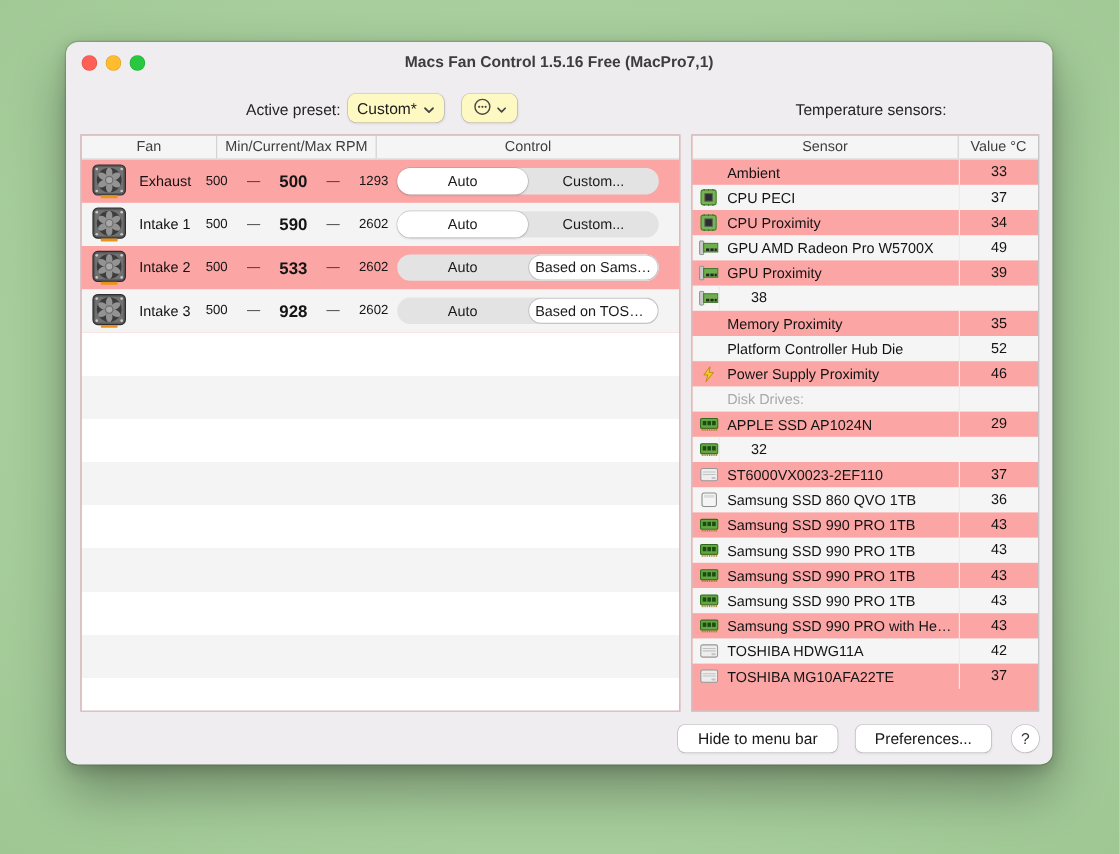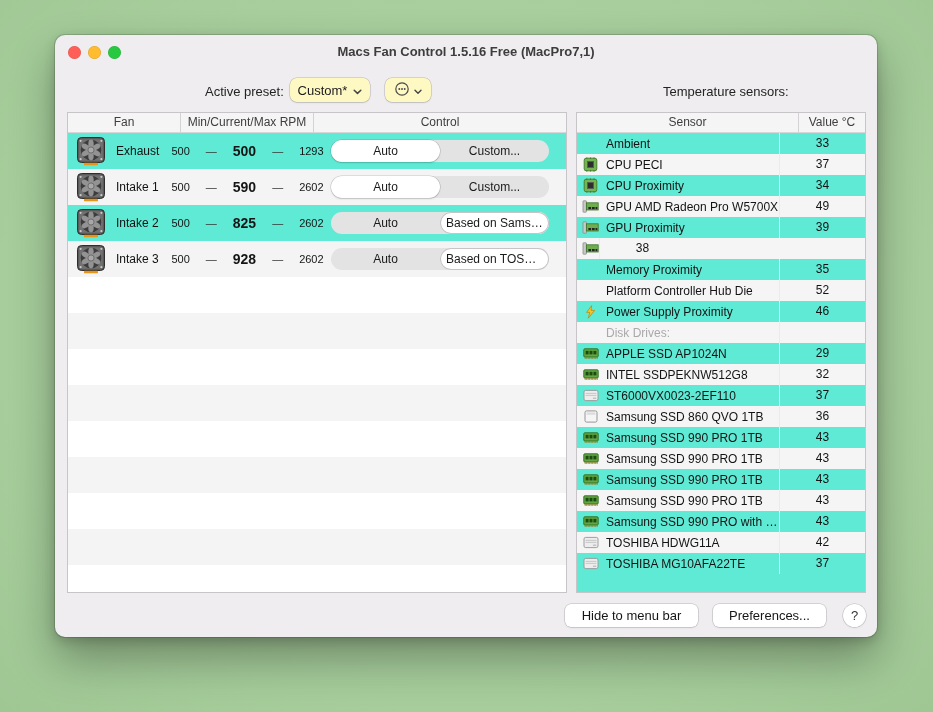--- a/index.html
+++ b/index.html
@@ -20,21 +20,21 @@
 
   
   .tb-label { position:absolute; font-size:13px; color:#242424; }
   .btn { position:absolute; background:#fef9c3; border-radius:7px; height:24px;
          box-shadow:0 0 0 0.5px rgba(0,0,0,.22), 0 1px 2px rgba(0,0,0,.10);
          display:flex; align-items:center; justify-content:center; font-size:13px; color:#1c1c1c; cursor:default; }
   .preset-btn { left:235px; top:43px; width:80px; gap:6px; }
   .more-btn   { left:330px; top:43px; width:46px; gap:4px; }
 
   
-  .table { position:absolute; top:77px; background:#5eead4; border:1px solid #c7c5c7; overflow:hidden; }
+  .table { position:absolute; top:77px; background:#fca5a5; border:1px solid #c7c5c7; overflow:hidden; }
   .t-head { height:20px; background:#f6f5f6; border-bottom:1px solid #d8d6d8; display:flex;
             font-size:12px; color:#3e3e3e; align-items:center; }
   .t-head .hc { text-align:center; border-right:1px solid #d4d2d4; height:100%; line-height:19px; }
   .t-head .hc:last-child { border-right:none; }
 
   
   .fan-table { left:12px; width:500px; height:481px; }
   .hc-fan { width:113px; } .hc-rpm { width:133px; } .hc-ctl { flex:1; }
   .fan-row { position:relative; height:36px; }
   .fan-row.alt { background:#f4f4f4; }
@@ -51,21 +51,21 @@
   .seg-btn.on-line { background:#fff; box-shadow:inset 0 0 0 1px #c6c4c6; }
   .fan-filler { height:317px; background:repeating-linear-gradient(to bottom,#ffffff 0 36px,#f4f4f4 36px 72px); }
 
   
   .sensor-table { left:521px; width:290px; height:481px; }
   .hc-sensor { flex:1; } .hc-val { width:66px; }
   .sensor-row { display:flex; align-items:center; height:21px; font-size:12px; color:#141414; }
   .sensor-row.alt { background:#f4f5f4; }
   .s-icon { width:17px; margin-left:5px; display:flex; align-items:center; justify-content:center; flex:none; }
   .s-name { margin-left:7px; flex:1; white-space:nowrap; overflow:hidden; text-overflow:ellipsis; }
-  .s-val { width:86px; flex:none; text-align:center; border-left:1px solid #ebebeb; align-self:stretch; line-height:21px; }
+  .s-val { width:66px; flex:none; text-align:center; border-left:1px solid #ebebeb; align-self:stretch; line-height:21px; }
   .sensor-row.section .s-name { color:#a9a9a9; }
 
   
   .push-btn { position:absolute; top:569px; height:23px; background:#fff; border-radius:6px;
               box-shadow:0 0 0 0.5px rgba(0,0,0,.22), 0 1px 2px rgba(0,0,0,.08);
               font-size:13px; color:#161616; display:flex; align-items:center; justify-content:center; cursor:default; }
   .hide-btn { left:510px; width:133px; }
   .pref-btn { left:658px; width:113px; }
   .help-btn { left:788px; width:23px; border-radius:50%; font-size:13px; color:#333; }
 </style>
@@ -209,21 +209,21 @@
                   <circle cx="25.4" cy="4.8" r="1.1"></circle>
                   <circle cx="4.6" cy="23.2" r="1.1"></circle>
                   <circle cx="25.4" cy="23.2" r="1.1"></circle>
                 </g>
                 <rect x="8" y="26.8" width="14" height="2.4" rx="0.6" fill="#e8941a"></rect>
               </svg></span>
             <span class="fan-name">Intake 2</span>
             <span class="rpm">
               <span class="rpm-sm">500</span>
               <span class="rpm-dash">—</span>
-              <span class="rpm-cur">825</span>
+              <span class="rpm-cur">533</span>
               <span class="rpm-dash">—</span>
               <span class="rpm-sm">2602</span>
             </span>
             <div class="seg">
               <div class="seg-btn">Auto</div>
               <div class="seg-btn on-line">Based on Samsung...</div>
             </div>
           </div>
           <div class="fan-row alt">
             <span class="fan-icon"><svg width="30" height="30" viewBox="0 0 30 30">
@@ -375,21 +375,20 @@
           <div class="sensor-row alt">
             <span class="s-icon">
               <svg width="16" height="13" viewBox="0 0 16 13">
                 <rect x="0.8" y="1.8" width="14.4" height="8.2" rx="1" fill="#61a743" stroke="#2f6b1c" stroke-width="0.9"></rect>
                 <rect x="2.6" y="3.8" width="3" height="3.6" fill="#1d4c10"></rect>
                 <rect x="6.5" y="3.8" width="3" height="3.6" fill="#1d4c10"></rect>
                 <rect x="10.4" y="3.8" width="3" height="3.6" fill="#1d4c10"></rect>
                 <path d="M2.2 10 V12 M3.7 10 V12 M5.2 10 V12 M6.7 10 V12 M8.2 10 V12 M9.7 10 V12 M11.2 10 V12 M12.7 10 V12 M14.2 10 V12" stroke="#9a7a20" stroke-width="0.8"></path>
               </svg>
             </span>
-            <span class="s-name">INTEL SSDPEKNW512G8</span>
             <span class="s-val">32</span>
           </div>
           <div class="sensor-row">
             <span class="s-icon">
               <svg width="16" height="13" viewBox="0 0 16 13">
                 <rect x="1" y="1.4" width="14" height="10.2" rx="1.6" fill="#ededed" stroke="#969696" stroke-width="0.9"></rect>
                 <path d="M2.6 4.4 h10.8 M2.6 6.4 h10.8" stroke="#c2c2c2" stroke-width="0.9"></path>
                 <rect x="9.8" y="8.4" width="3.6" height="1.7" rx="0.85" fill="#c2c2c2"></rect>
               </svg>
             </span>

